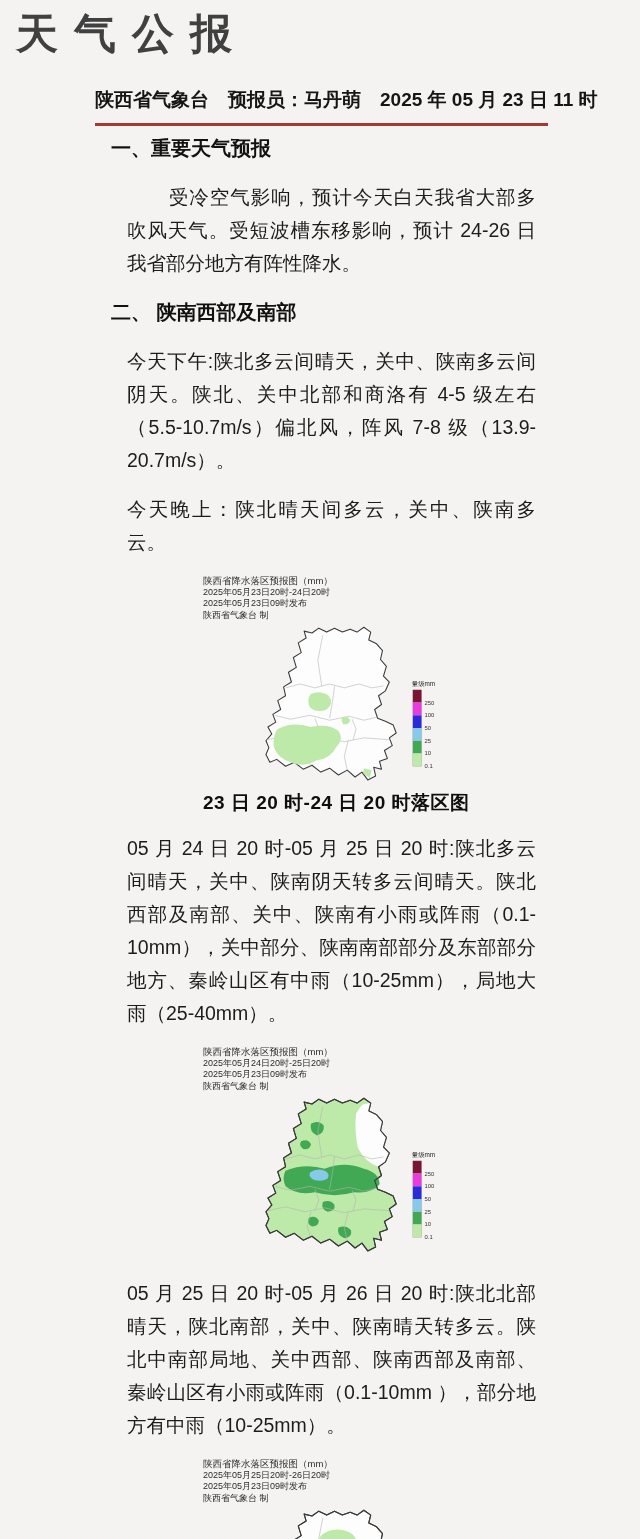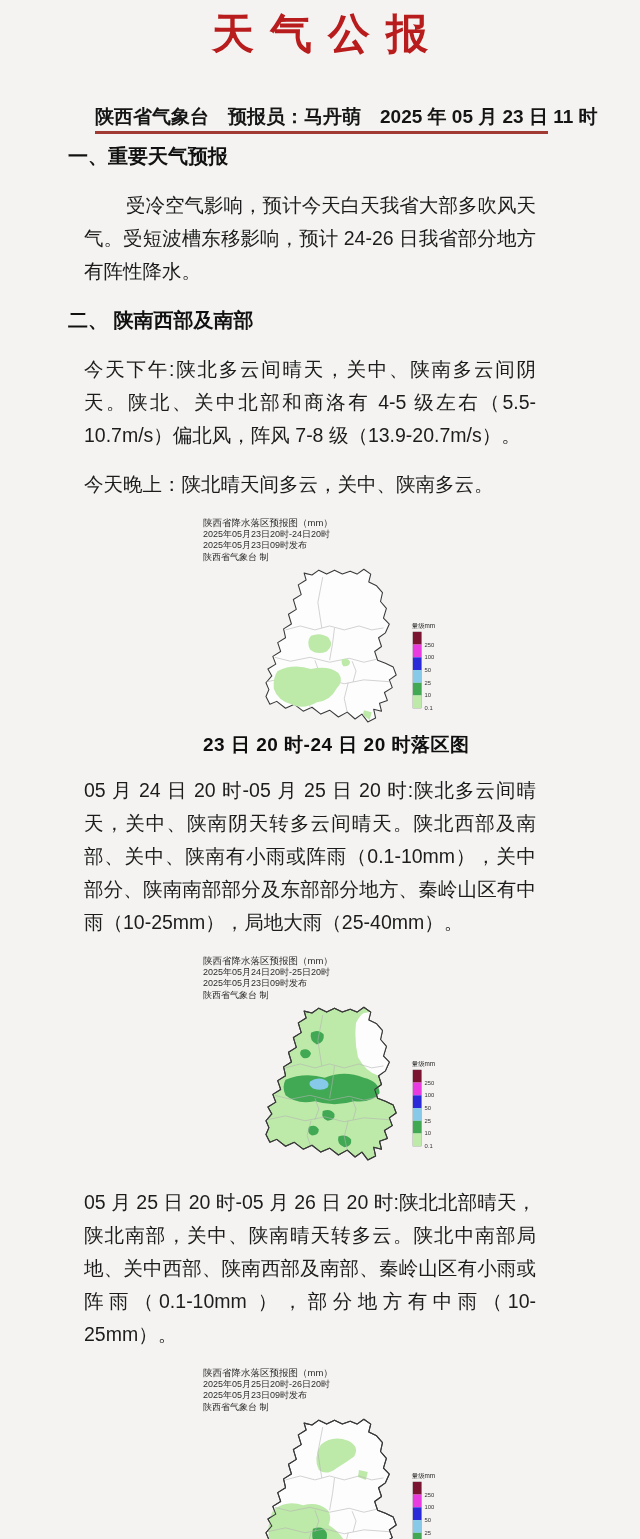--- a/index.html
+++ b/index.html
@@ -2,31 +2,31 @@
 <html><head>
 <meta charset="utf-8">
 <style>
   html,body{margin:0;padding:0}
   body{
     width:640px;height:1539px;overflow:hidden;
     background:#f4f3f1;color:#1c1c1c;
     font-family:"Liberation Sans",sans-serif;
   }
   .title{
-    margin:6px 0 0;text-align:center;
+    margin:6px 0 0;text-align:left;
     font-size:42px;font-weight:bold;letter-spacing:16px;text-indent:16px;
-    color:#b91c1c;
+    color:#404040;
   }
   .issuer{
-    width:453px;margin:42px 92px 0 95px;
+    width:453px;margin:25px 92px 0 95px;
     text-align:center;font-size:19px;font-weight:600;
-    padding-bottom:1px;border-bottom:3px solid #a03a32;
+    padding-bottom:10px;border-bottom:3px solid #a03a32;
     white-space:nowrap;color:#151515;
   }
-  .content{padding:0 88px 0 68px;font-size:19.5px;line-height:33px;text-align:justify}
+  .content{padding:0 88px 0 111px;font-size:19.5px;line-height:33px;text-align:justify}
   h2.sec{font-size:20px;font-weight:bold;margin:0;line-height:33px;color:#111}
   h2.sec1{margin-top:6px}
   p.para{margin:16px}
   p.indent{text-indent:2.15em}
   b.lead{font-weight:normal}
   .mt14{margin-top:14px}
   .mt8{margin-top:8px}
   .map-block{width:262px;margin:8px auto 0;transform:translateX(14px);text-align:left}
   .map-head{font-size:9px;line-height:11.5px;color:#2b2b2b}
   .map-head .t1{font-size:9.5px}

